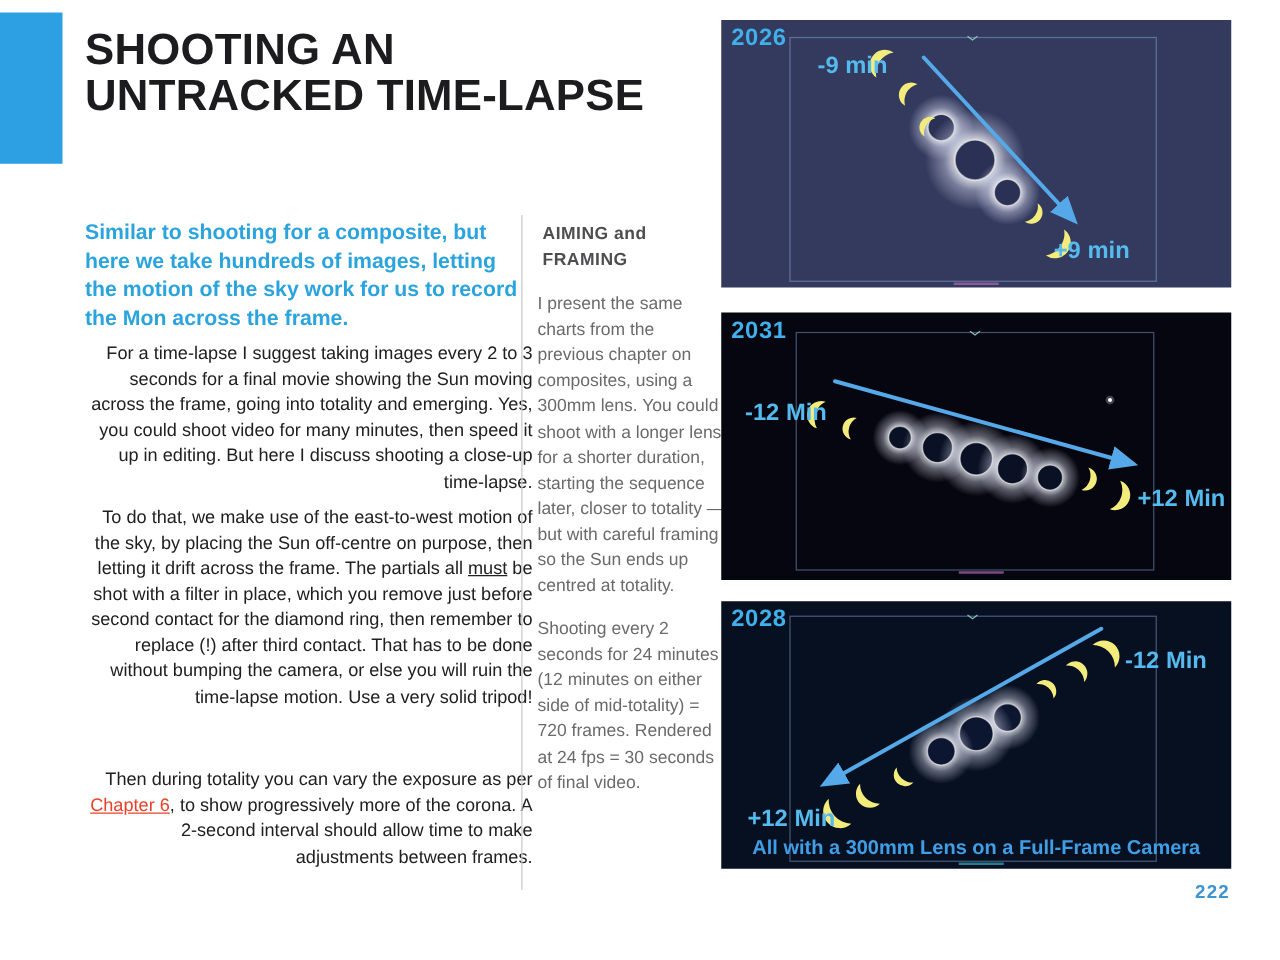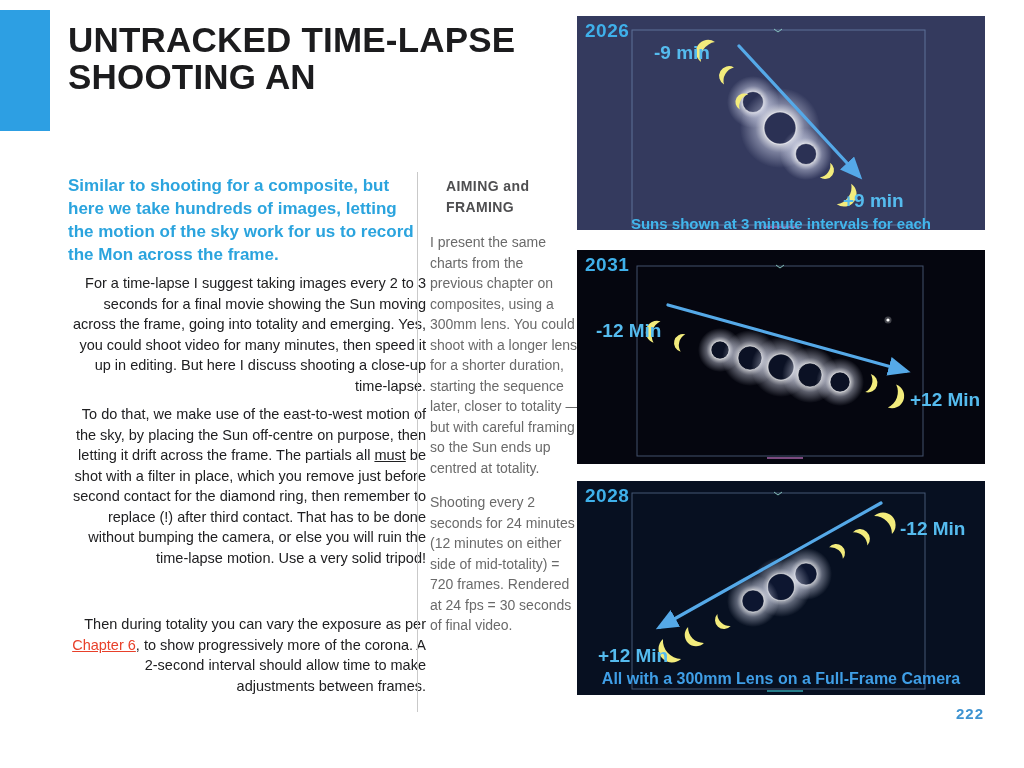--- a/index.html
+++ b/index.html
@@ -24,21 +24,21 @@
   .bodyp { position: absolute; left: 68px; width: 358px; color: #202022; font-size: 14.5px; line-height: 20.5px; margin: 0; text-align: right; }
   #p1 { top: 273px; }
   #p2 { top: 404px; }
   #p3 { top: 614px; }
   .u { text-decoration: underline; }
   .chapter-link { color: #e8402a; text-decoration: underline; cursor: pointer; }
 
   .divider { position: absolute; left: 417px; top: 172px; width: 1px; height: 540px; background: #c9c9c9; }
 
   .sidebar { position: absolute; left: 430px; top: 176px; width: 150px; color: #6a6a6a; font-size: 14px; line-height: 20.5px; }
-  .sidebar-heading { color: #4e4e50; font-weight: 700; font-size: 14px; line-height: 21px; letter-spacing: 0.4px; margin: 0 0 14px 16px; }
+  .sidebar-heading { color: #4e4e50; font-weight: 700; font-size: 14px; line-height: 21px; letter-spacing: 0.4px; margin: 0 0 14px 4px; }
   .sidebar p { margin: 0 0 14px 0; }
 
   .chart { position: absolute; left: 577px; width: 408px; height: 214px; }
   #chart-2026 { top: 16px;  background: #343a5e; padding-left: 32px; }
   #chart-2027 { top: 250px; background: #05060f; }
   #chart-2028 { top: 481px; background: #071021; }
   .cgfx { position: absolute; left: 0; top: 0; width: 100%; height: 100%; }
 
   .year-label { position: absolute; left: 8px; top: 4px; font-weight: 700; font-size: 19px; color: #3fb0ea; letter-spacing: 0.5px; }
   .time-label { position: absolute; font-weight: 700; font-size: 19px; color: #55bbee; white-space: nowrap; }
@@ -49,22 +49,22 @@
   .page-number { position: absolute; left: 956px; top: 705px; font-weight: 700; font-size: 15px; color: #3e93d1; letter-spacing: 1px; text-align: right; }
 </style>
 </head>
 <body>
 
 <div class="page">
 
   <div class="accent-bar"></div>
 
   <h1 class="title" style="margin:0;">
+    <span>SHOOTING AN</span>
     <span>UNTRACKED TIME-LAPSE</span>
-    <span>SHOOTING AN</span>
   </h1>
 
   <div class="intro">Similar to shooting for a composite, but here we take hundreds of images, letting the motion of the sky work for us to record the Mon across the frame.</div>
 
   <p class="bodyp" id="p1">For a time-lapse I suggest taking images every 2 to 3 seconds for a final movie showing the Sun moving across the frame, going into totality and emerging. Yes, you could shoot video for many minutes, then speed it up in editing. But here I discuss shooting a close-up time-lapse.</p>
 
   <p class="bodyp" id="p2"><span>To do that, we make use of the east-to-west motion of the sky, by placing the Sun off-centre on purpose, then letting it drift across the frame. The partials all </span><span class="u">must</span><span> be shot with a filter in place, which you remove just before second contact for the diamond ring, then remember to replace (!) after third contact. That has to be done without bumping the camera, or else you will ruin the time-lapse motion. Use a very solid tripod!</span></p>
 
   <p class="bodyp" id="p3"><span>Then during totality you can vary the exposure as per </span><a class="chapter-link">Chapter 6</a><span>, to show progressively more of the corona. A 2-second interval should allow time to make adjustments between frames.</span></p>
 
@@ -110,21 +110,20 @@
         <use href="#cr1" transform="translate(167,86) rotate(30) scale(0.95)"></use>
         <use href="#cr1" transform="translate(248,154) rotate(215) scale(1.0)"></use>
         <use href="#cr1" transform="translate(267,178) rotate(215) scale(1.4)"></use>
       </g>
       <line x1="162" y1="30" x2="282" y2="160" stroke="#55a9e8" stroke-width="3.2" stroke-linecap="round" marker-end="url(#ah1)"></line>
       <rect x="186" y="210" width="36" height="2" fill="#b168b0" opacity="0.7"></rect>
     </svg>
     <span class="year-label">2026</span>
     <span class="time-label" style="left:77px; top:26px;">-9 min</span>
     <span class="time-label" style="left:266px; top:174px;">+9 min</span>
-    <div class="chart-caption">Suns shown at 3 minute intervals for each</div>
   </div>
 
   <div class="chart" id="chart-2027">
     <svg class="cgfx" viewBox="0 0 408 214">
       <defs>
         <radialGradient id="glow2">
           <stop offset="0%" stop-color="#ffffff" stop-opacity="0.98"></stop>
           <stop offset="38%" stop-color="#ffffff" stop-opacity="0.82"></stop>
           <stop offset="62%" stop-color="#e8ecff" stop-opacity="0.38"></stop>
           <stop offset="100%" stop-color="#e8ecff" stop-opacity="0"></stop>

